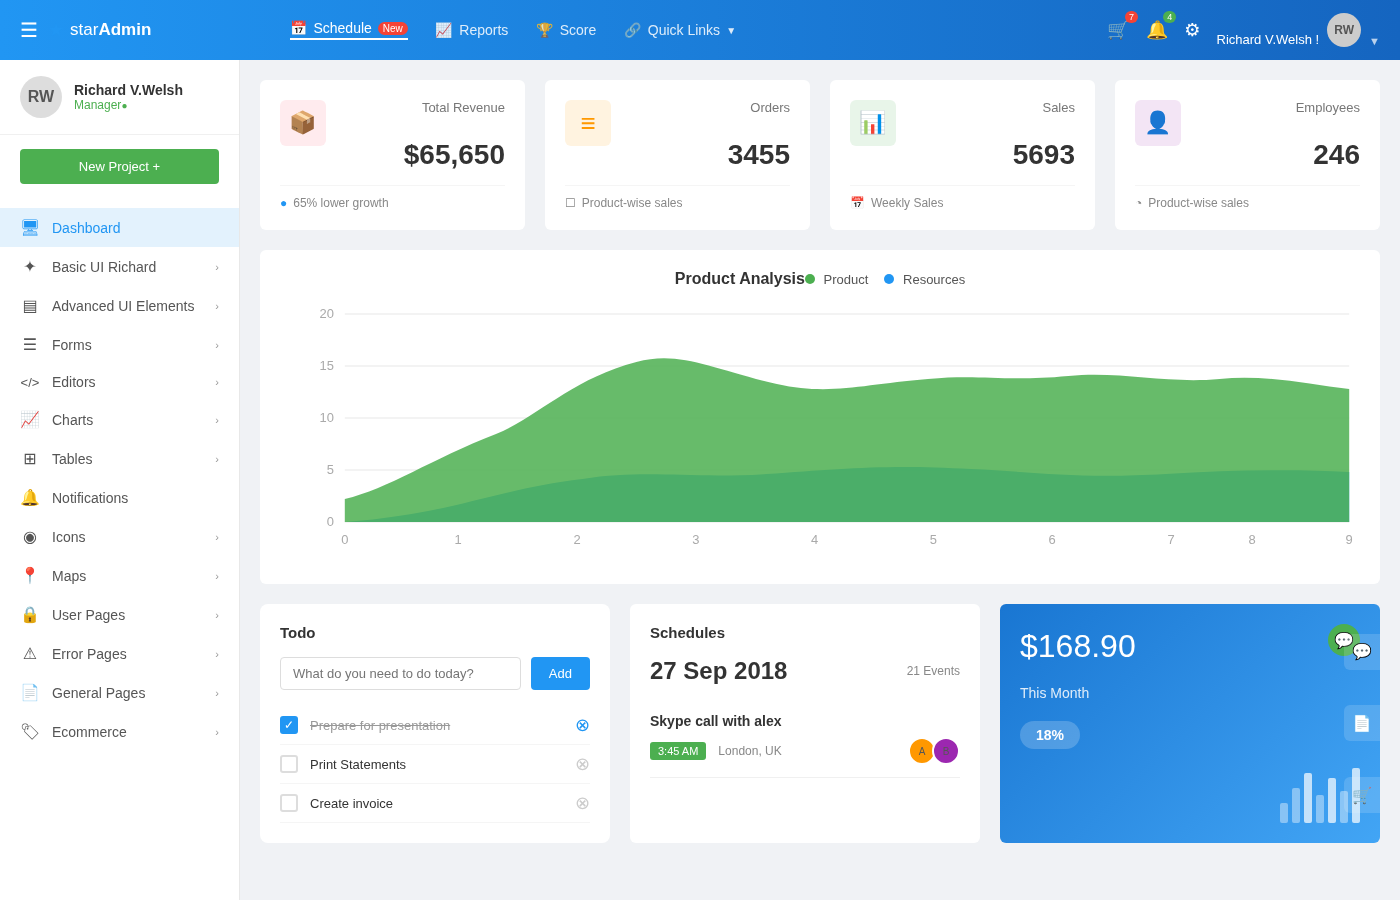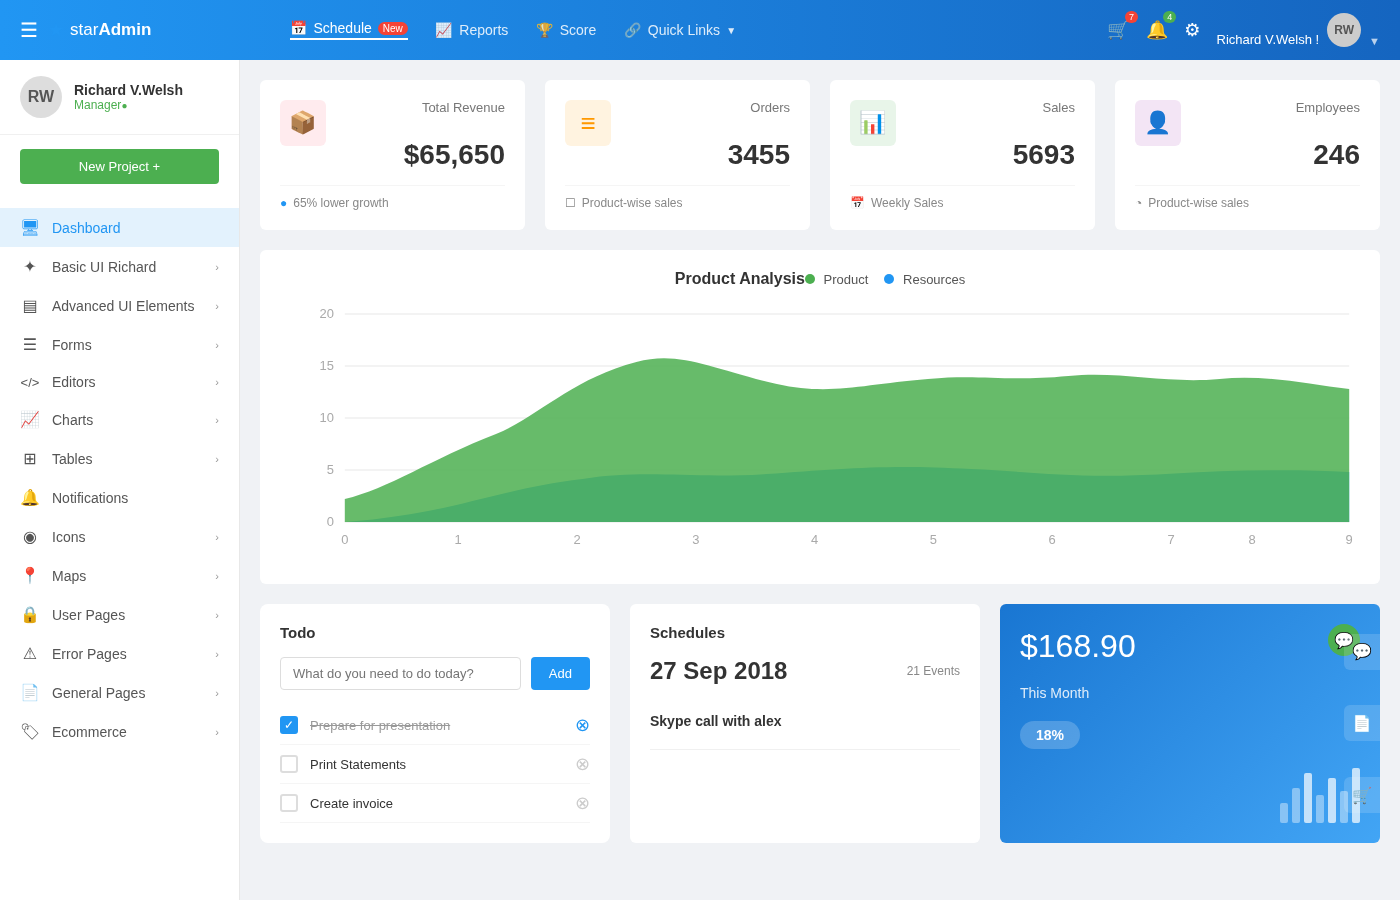--- a/index.html
+++ b/index.html
@@ -428,20 +428,28 @@
       </div>
 
       <div class="schedule-card">
         <div class="card-title">Schedules</div>
         <div class="schedule-date-row">
           <span class="schedule-date">27 Sep 2018</span>
           <span class="schedule-events">21 Events</span>
         </div>
         <div class="schedule-event-item">
           <div class="schedule-event-title">Skype call with alex</div>
+          <div class="schedule-event-details">
+            <span class="time-badge">3:45 AM</span>
+            <span class="event-location">London, UK</span>
+            <div class="event-avatars">
+              <div class="event-avatar ea1">A</div>
+              <div class="event-avatar ea2">B</div>
+            </div>
+          </div>
         </div>
       </div>
 
       <div class="revenue-card">
         <div class="revenue-icon">💬</div>
         <div class="revenue-amount">$168.90</div>
         <div class="revenue-label">This Month</div>
         <div class="revenue-percent">18%</div>
         <div class="revenue-chart">
           <div class="rev-bar" style="height:20px;"></div>

